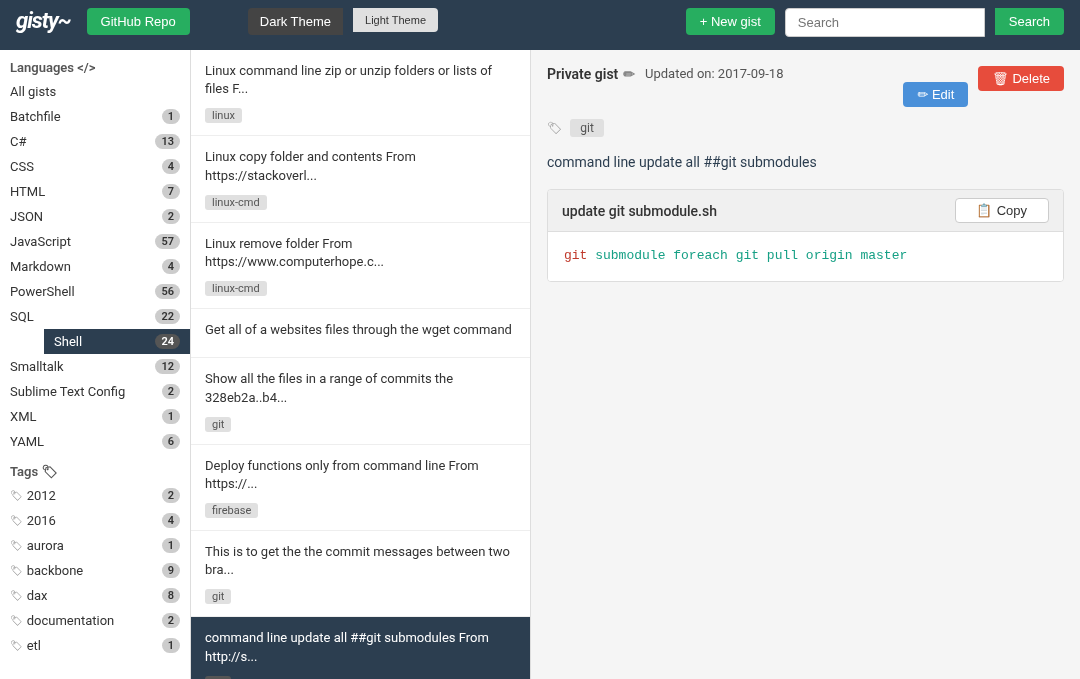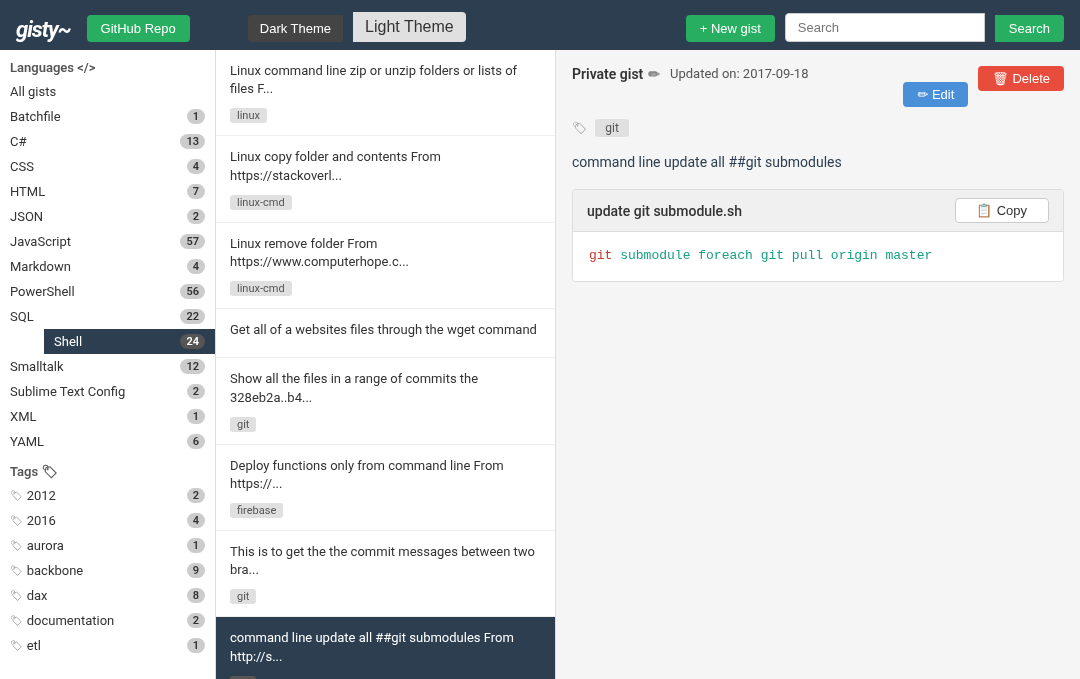--- a/index.html
+++ b/index.html
@@ -2,21 +2,21 @@
 <html><head>
   <meta charset="utf-8">
   <style>
     * { box-sizing: border-box; margin: 0; padding: 0; }
     body { font-family: -apple-system, BlinkMacSystemFont, 'Segoe UI', Roboto, sans-serif; font-size: 13px; background: #f5f5f5; color: #333; }
 
     
     .header {
       background: #2c3e50;
       display: flex;
-      align-items: flex-end;
+      align-items: flex-start;
       padding: 8px 16px;
       gap: 10px;
       height: 50px;
     }
     .logo {
       color: #fff;
       font-size: 22px;
       font-weight: bold;
       font-style: italic;
       margin-right: 6px;
@@ -42,21 +42,21 @@
       font-size: 13px;
       margin-left: 48px;
     }
     .btn-light-theme {
       background: #e0e0e0;
       color: #333;
       border: none;
       border-radius: 0 4px 4px 0;
       padding: 6px 12px;
       cursor: pointer;
-      font-size: 16px;
+      font-size: 11px;
     }
     .header-spacer { flex: 1; }
     .btn-new-gist {
       background: #27ae60;
       color: #fff;
       border: none;
       border-radius: 4px;
       padding: 6px 14px;
       cursor: pointer;
       font-size: 13px;
@@ -82,21 +82,21 @@
     }
 
     
     .main-layout {
       display: flex;
       height: calc(100vh - 50px);
     }
 
     
     .sidebar {
-      width: 216px;
+      width: 191px;
       background: #fff;
       border-right: 1px solid #ddd;
       overflow-y: auto;
       flex-shrink: 0;
     }
     .sidebar-section-title {
       padding: 10px 10px 4px 10px;
       font-size: 13px;
       font-weight: 600;
       color: #555;

